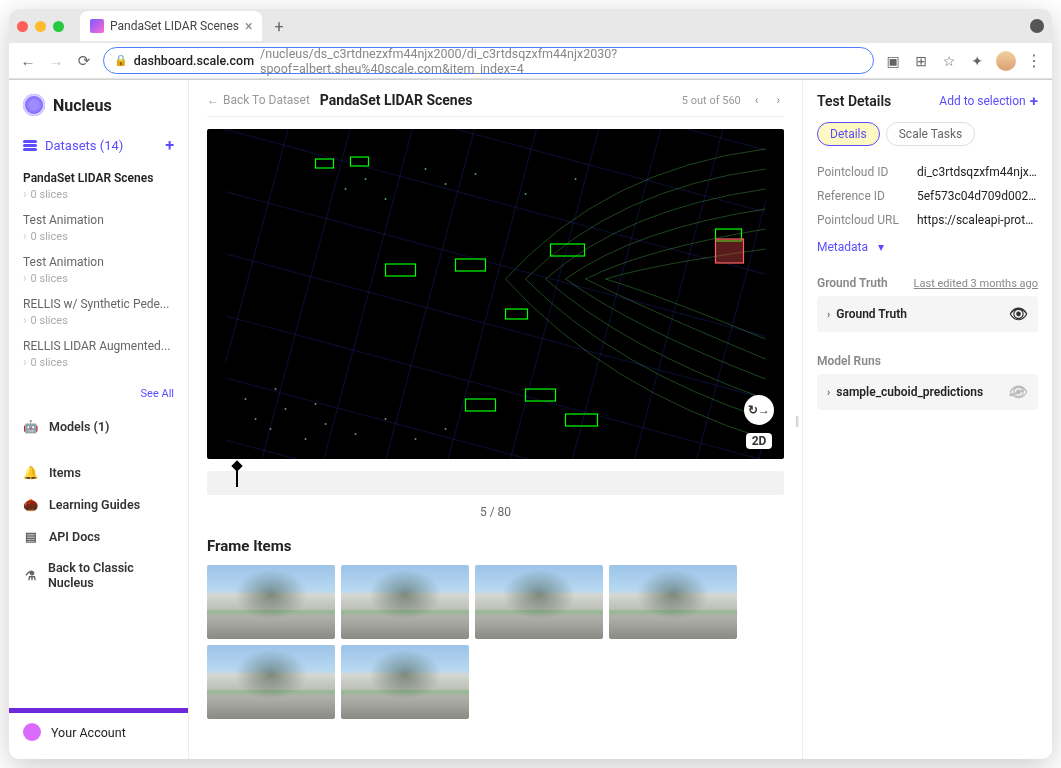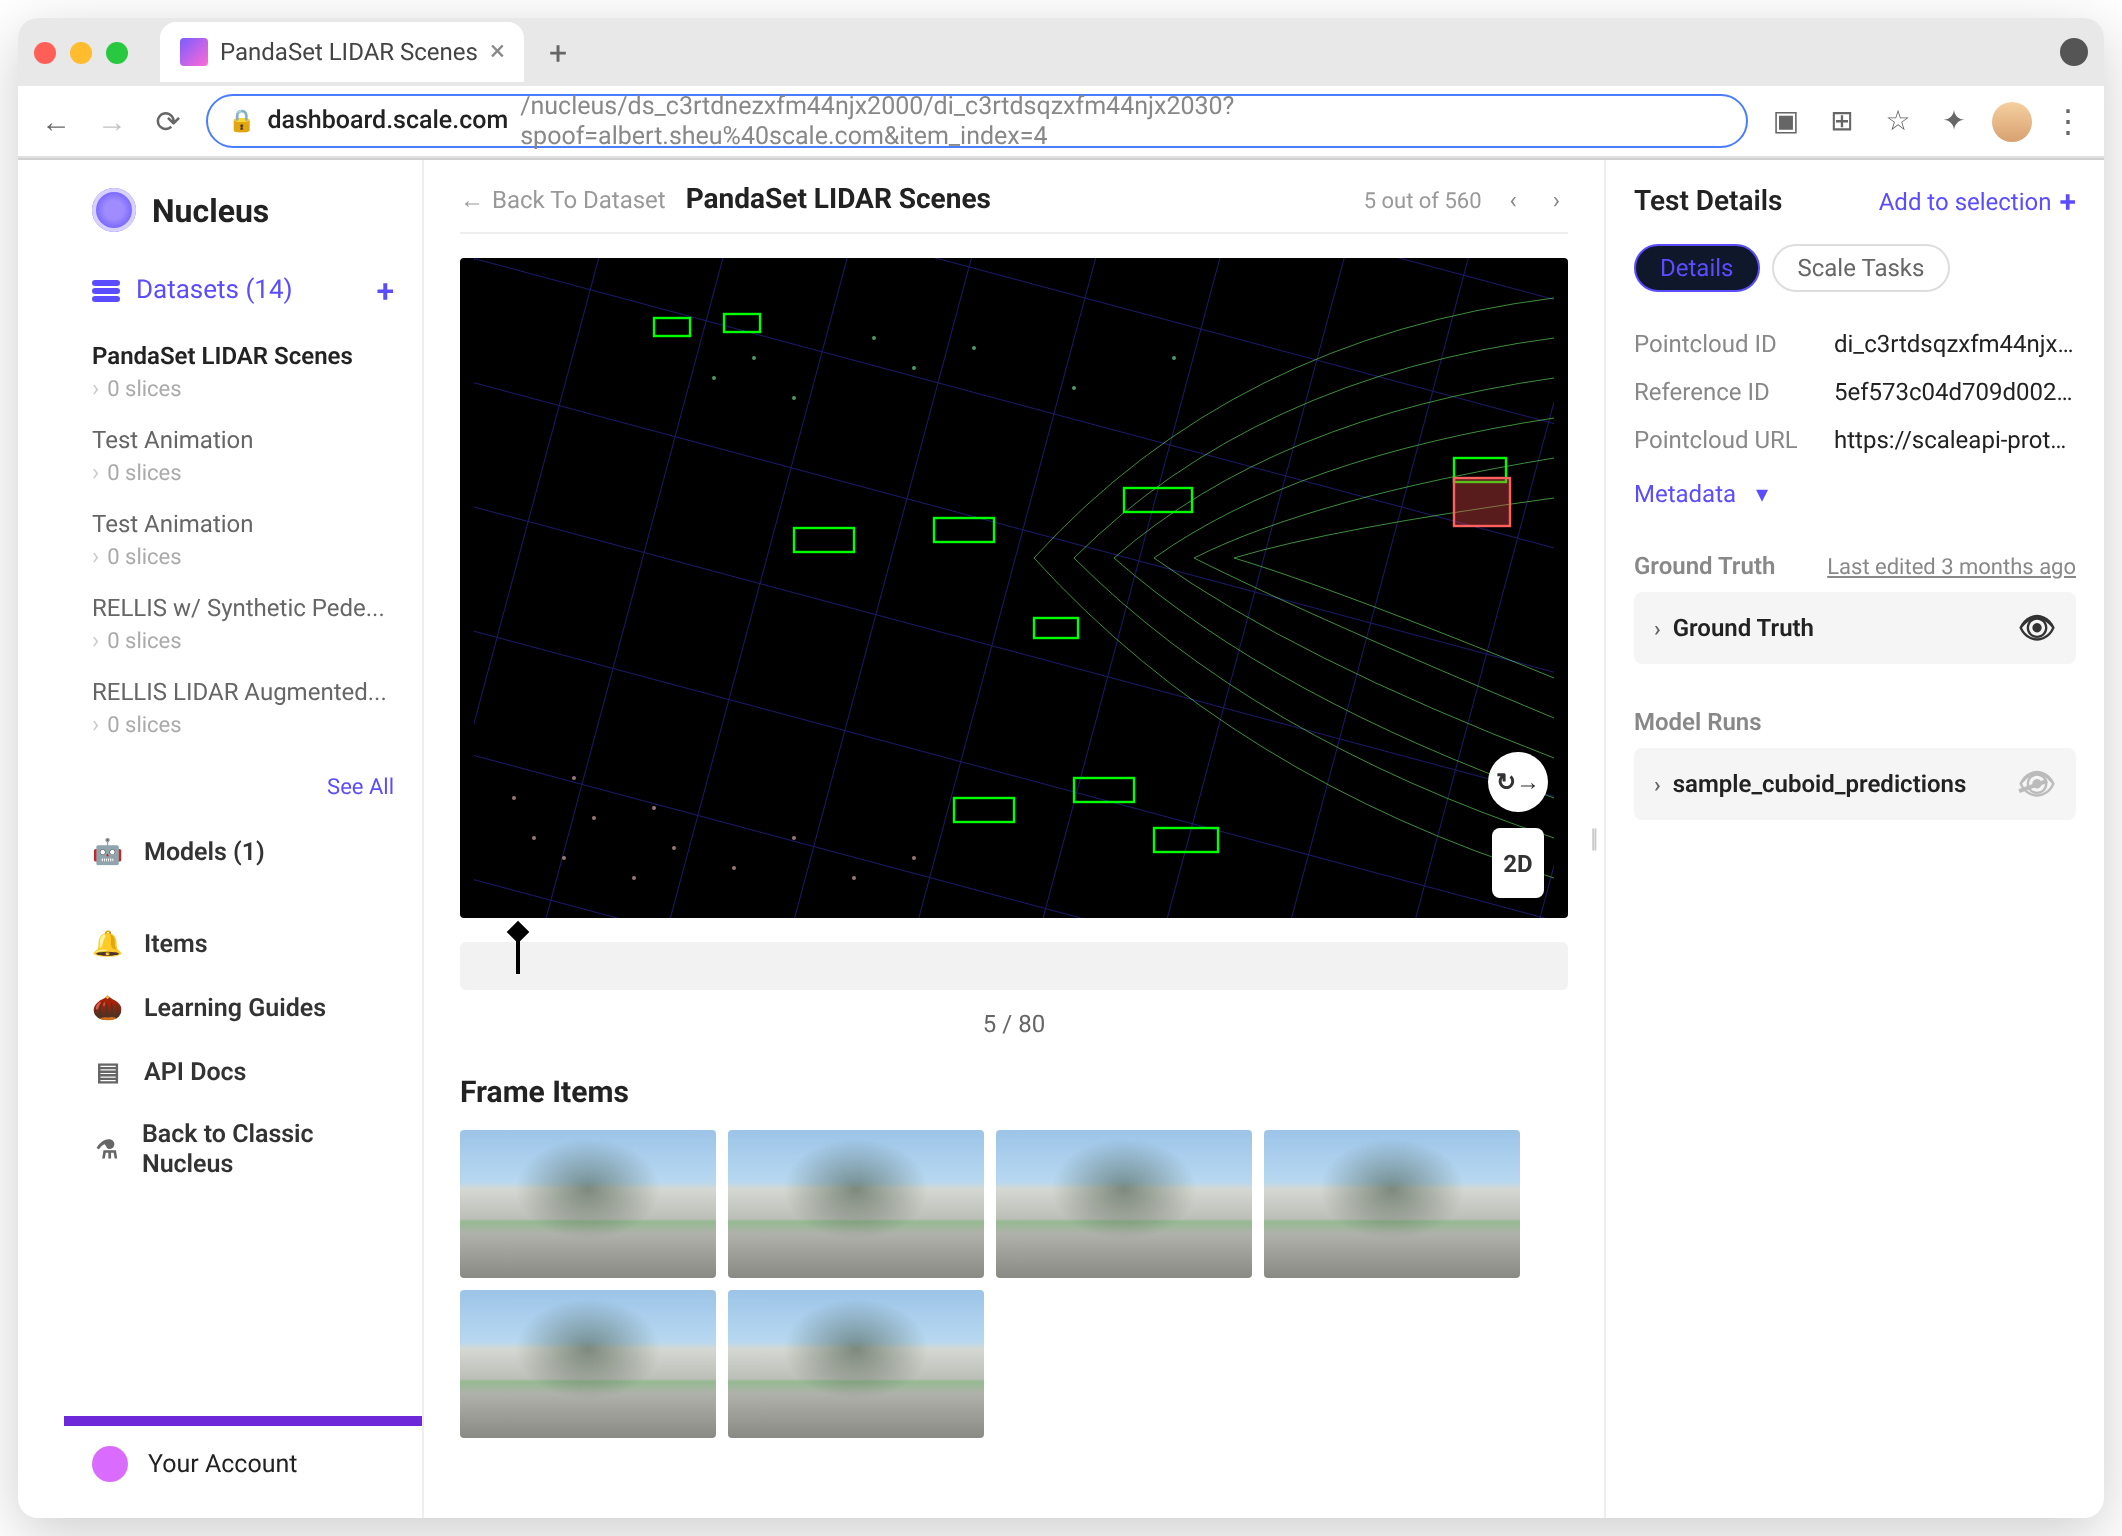--- a/index.html
+++ b/index.html
@@ -17,21 +17,21 @@
 .profile { margin-left: auto; width: 14px; height: 14px; border-radius: 50%; background: #555; }
 .url-bar { height: 36px; display: flex; align-items: center; gap: 10px; padding: 0 10px; background: #fff; border-bottom: 1px solid #e0e0e0; }
 .nav-ico { color: #666; font-size: 15px; width: 18px; text-align: center; }
 .addr { flex: 1; display: flex; align-items: center; border: 1px solid #4a7dff; border-radius: 14px; height: 27px; padding: 0 10px; font-size: 12.5px; color: #444; gap: 6px; }
 .addr .lock { color: #666; font-size: 11px; }
 .addr .domain { color: #222; font-weight: 500; }
 .addr .path { color: #888; }
 .tb-ico { color: #666; font-size: 14px; width: 18px; text-align: center; }
 .avatar-sm { width: 20px; height: 20px; border-radius: 50%; background: linear-gradient(#f5d0a0,#d8a070); }
 .kebab { font-size: 16px; color: #666; }
-.app { flex: 1; display: flex; overflow: hidden; margin-left: 23px; }
+.app { flex: 1; display: flex; overflow: hidden; }
 .sidebar { width: 180px; border-right: 1px solid #eee; display: flex; flex-direction: column; padding: 8px 0; }
 .brand { display: flex; align-items: center; gap: 8px; padding: 6px 14px 14px; }
 .brand-ico { width: 22px; height: 22px; background: radial-gradient(circle,#a08cff 30%,#6b5bff 70%); border-radius: 50%; box-shadow: 0 0 0 2px #d8d0ff inset; }
 .brand-title { font-size: 16px; font-weight: 700; }
 .ds-head { display: flex; align-items: center; padding: 6px 14px; color: #5b4dff; font-size: 13px; }
 .ds-ico { display: inline-flex; flex-direction: column; gap: 1px; margin-right: 8px; }
 .ds-ico span { width: 14px; height: 3px; background: #5b4dff; border-radius: 2px; }
 .plus { margin-left: auto; font-size: 16px; color: #5b4dff; font-weight: 600; }
 .ds-list { padding: 6px 0; }
 .ds-item { padding: 4px 14px 2px; font-size: 12px; color: #222; font-weight: 600; white-space: nowrap; overflow: hidden; text-overflow: ellipsis; }
@@ -63,21 +63,21 @@
 .thumbs { display: flex; flex-wrap: wrap; gap: 6px; }
 .thumb-img { width: 128px; height: 74px; border-radius: 2px; background: linear-gradient(to bottom,#9cc4e8 0%,#b8d8f0 35%,#d5d8d2 40%,#8a8a84 100%); position: relative; overflow: hidden; }
 .thumb-img::after { content: ""; position: absolute; inset: 0; background: radial-gradient(ellipse at 50% 40%, rgba(40,60,40,0.5) 0%, transparent 40%), linear-gradient(transparent 60%, rgba(0,180,0,0.2) 62%, transparent 70%); }
 .details { width: 250px; border-left: 1px solid #eee; padding: 12px 14px; font-size: 12px; position: relative; }
 .drag-h { position: absolute; left: -8px; top: 50%; transform: translateY(-50%); color: #ccc; font-size: 13px; letter-spacing: -2px; }
 .dh { display: flex; align-items: center; padding-bottom: 12px; }
 .dh .t { font-size: 14px; font-weight: 600; }
 .dh .add { margin-left: auto; color: #5b4dff; font-size: 12px; display: flex; align-items: center; gap: 4px; }
 .tabs2 { display: flex; gap: 6px; padding-bottom: 14px; }
 .tab2 { border: 1px solid #ddd; border-radius: 14px; padding: 4px 12px; font-size: 12px; color: #666; }
-.tab2.active { border-color: #5b4dff; color: #5b4dff; background: #0f172a; }
+.tab2.active { border-color: #5b4dff; color: #5b4dff; background: #fef9c3; }
 .kv { display: flex; padding: 5px 0; font-size: 12px; }
 .kv .k { flex: 0 0 100px; color: #888; }
 .kv .v { flex: 1; white-space: nowrap; overflow: hidden; text-overflow: ellipsis; }
 .meta { color: #5b4dff; padding: 8px 0 14px; display: flex; align-items: center; gap: 10px; font-size: 12px; }
 .gt-head { display: flex; align-items: center; padding: 8px 0 6px; }
 .gt-head .t { font-size: 12px; color: #888; font-weight: 600; }
 .gt-head .ts { margin-left: auto; font-size: 11px; color: #888; text-decoration: underline; }
 .gt-row { background: #f5f5f5; border-radius: 4px; padding: 9px 10px; display: flex; align-items: center; font-size: 12px; font-weight: 600; margin-bottom: 14px; }
 .gt-row .chev { margin-right: 6px; font-size: 11px; color: #666; }
 .gt-row .eye { margin-left: auto; font-size: 15px; color: #333; }
@@ -238,21 +238,21 @@
               <rect x="325" y="115" width="34" height="12"></rect>
               <rect x="280" y="180" width="22" height="10"></rect>
               <rect x="490" y="100" width="26" height="12"></rect>
             </g>
             <g stroke="#ff6060" stroke-width="1.2" fill="rgba(255,80,80,0.35)">
               <rect x="490" y="110" width="28" height="24"></rect>
             </g>
           </svg>
           <div class="lidar-ctrl">
             <div class="cbtn">↻→</div>
-            <div class="cbtn" style="border-radius:4px;width:26px;height:35px">2D</div>
+            <div class="cbtn" style="border-radius:4px;width:26px;height:16px">2D</div>
           </div>
         </div>
         <div class="slider">
           <div class="thumb"></div>
         </div>
         <div class="frame-ct">5 / 80</div>
         <div class="fi-title">Frame Items</div>
         <div class="thumbs">
           <div class="thumb-img"></div>
           <div class="thumb-img"></div>

